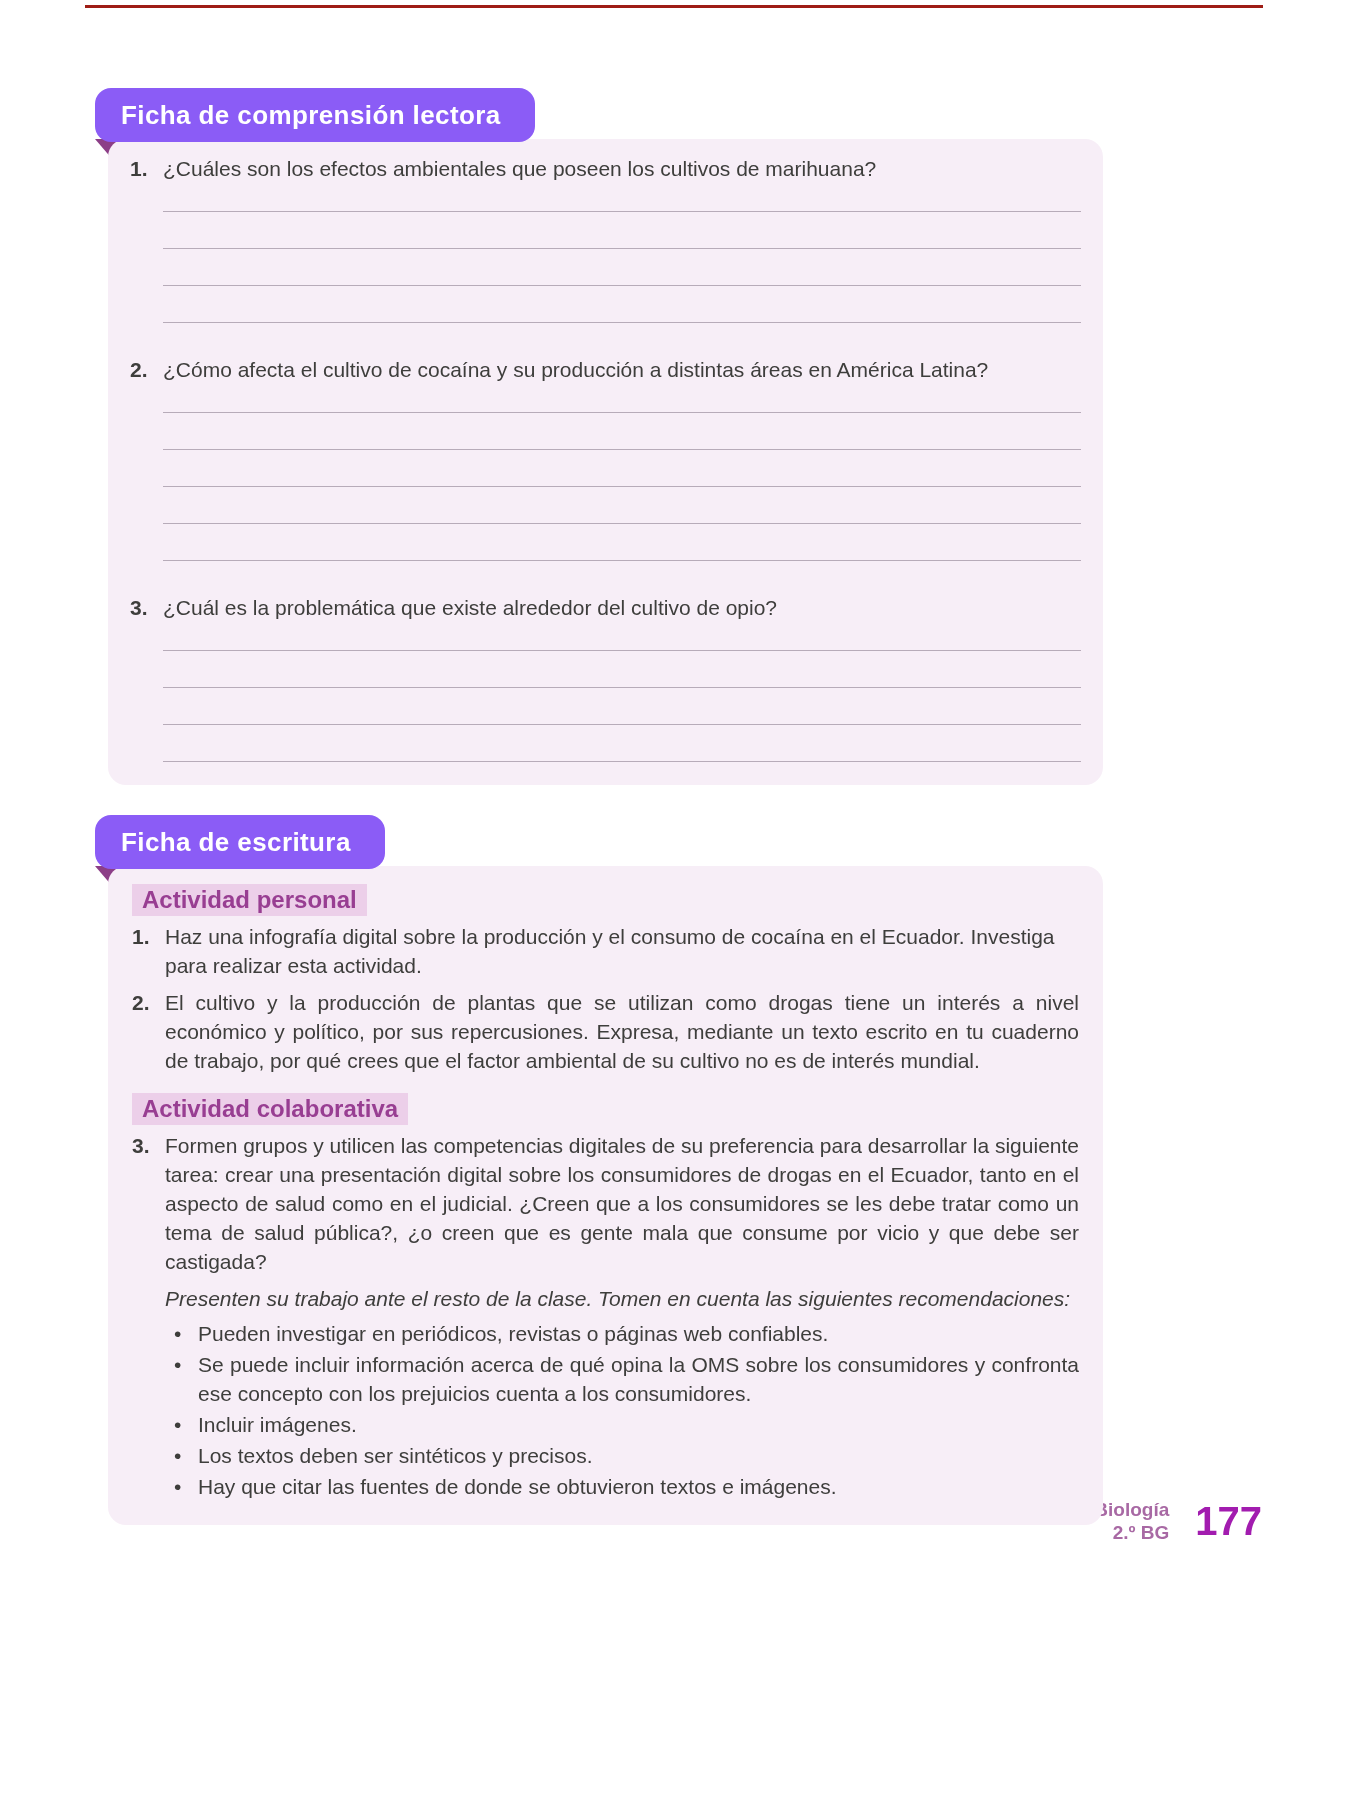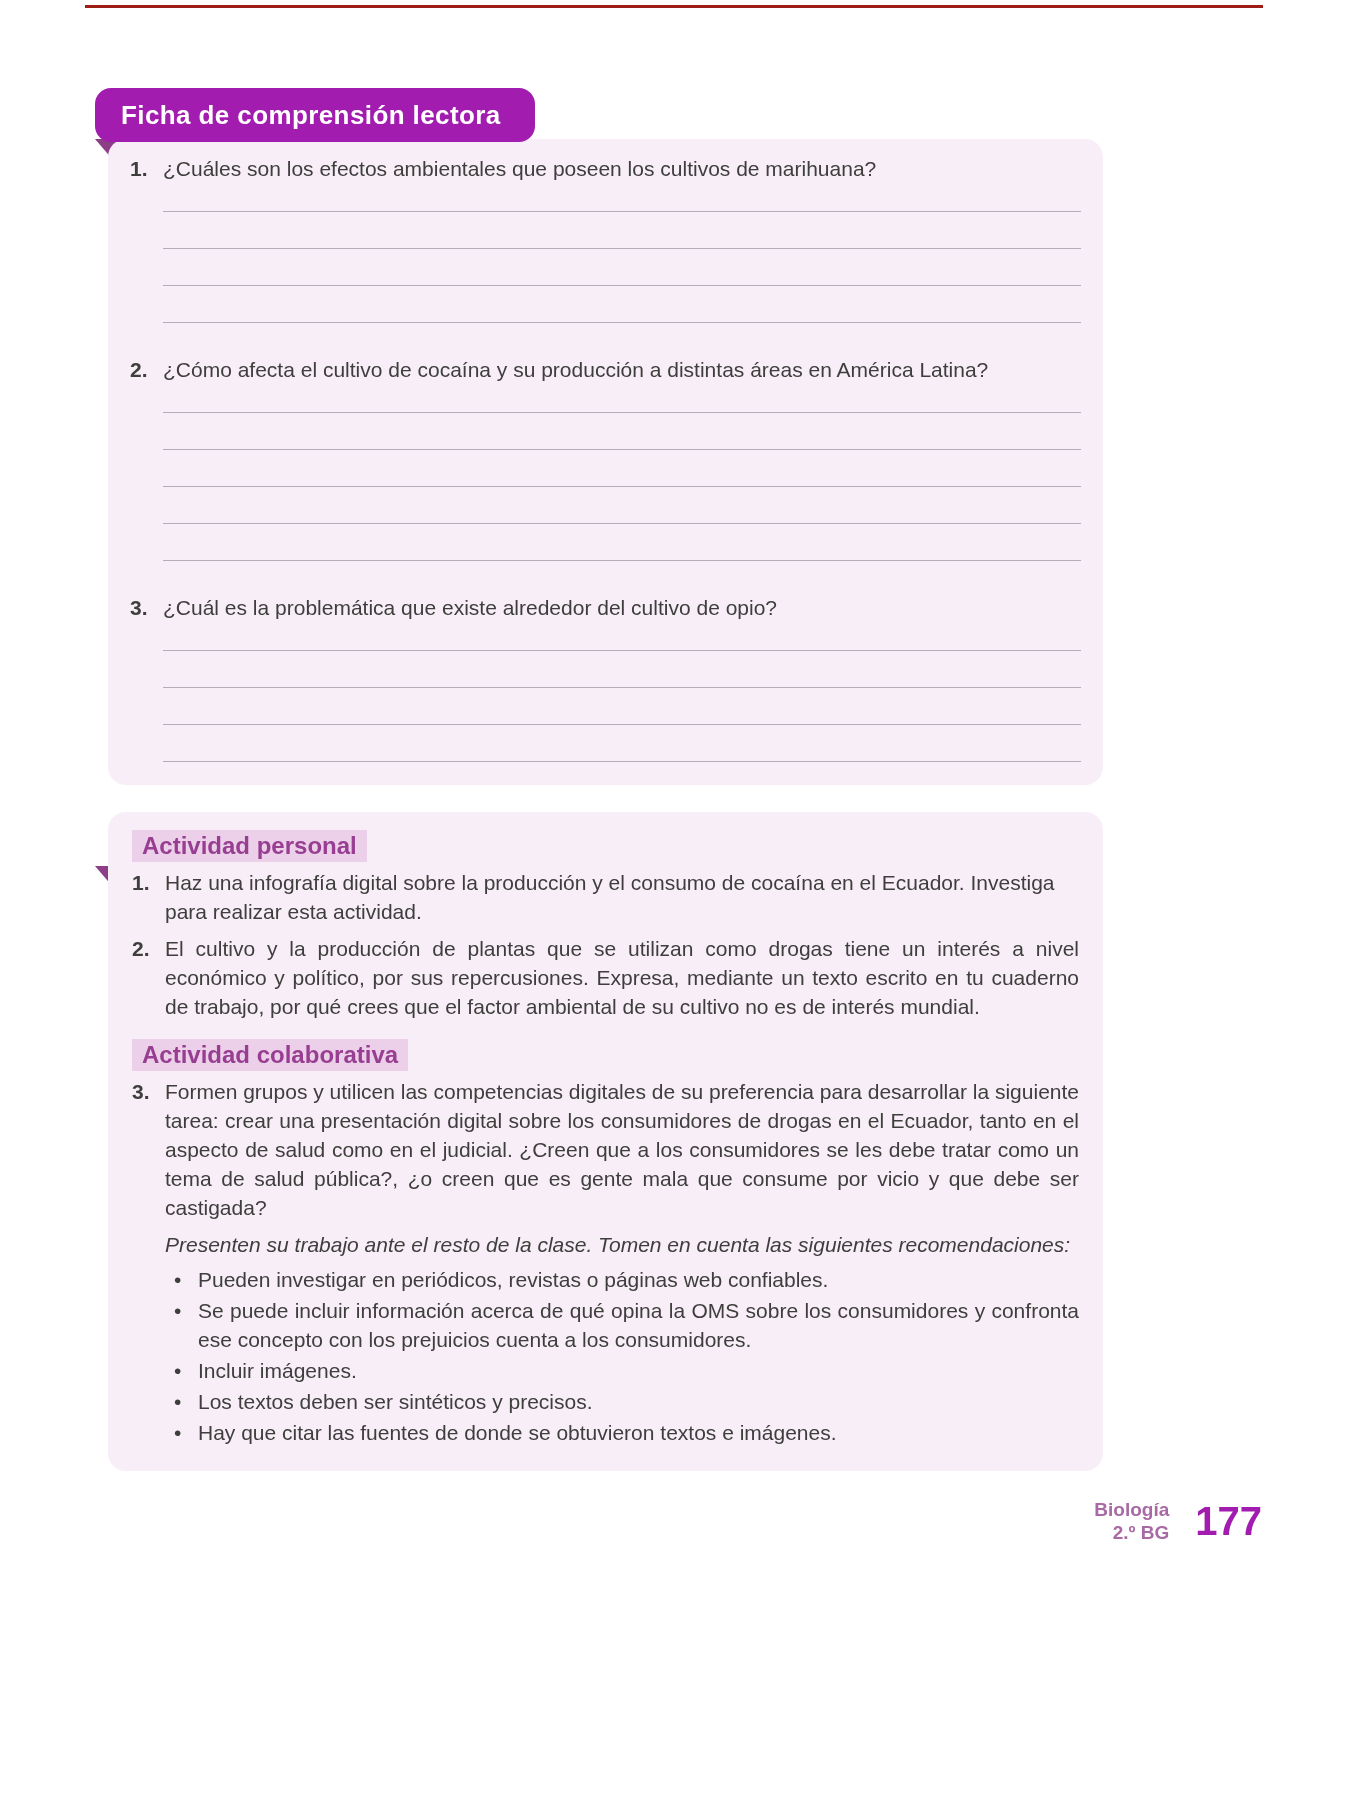--- a/index.html
+++ b/index.html
@@ -20,21 +20,21 @@
   }
 
   
   .section { position:absolute; left:95px; width:1008px; }
   .section-reading { top:88px; }
   .section-writing { top:815px; }
 
   .badge {
     position:relative; z-index:3;
     display:block; width:fit-content;
-    background:#a21caf; color:#ffffff;
+    background:#8b5cf6; color:#ffffff;
     font-size:26px; font-weight:600; letter-spacing:0.4px;
     line-height:28px;
     padding:13px 34px 13px 26px;
     border-radius:16px;
   }
   .badge-fold {
     position:absolute; left:0; top:51px;
     width:24px; height:28px;
     background:#8c3e87;
     clip-path:polygon(0 0, 100% 0, 100% 100%);
@@ -145,20 +145,23 @@
           <div class="answer-line"></div>
           <div class="answer-line"></div>
           <div class="answer-line"></div>
         </div>
       </div>
 
     </div>
   </section>
 
   <section class="section section-writing">
+    <div class="badge">
+      <span>Ficha de escritura</span>
+    </div>
     <div class="badge-fold"></div>
 
     <div class="panel panel-writing">
 
       <div class="activity-label">Actividad personal</div>
 
       <div class="w-item first-item">
         <span class="num">1.</span>
         <span class="w-text">Haz una infografía digital sobre la producción y el consumo de cocaína en el Ecuador. Investiga para realizar esta actividad.</span>
       </div>

